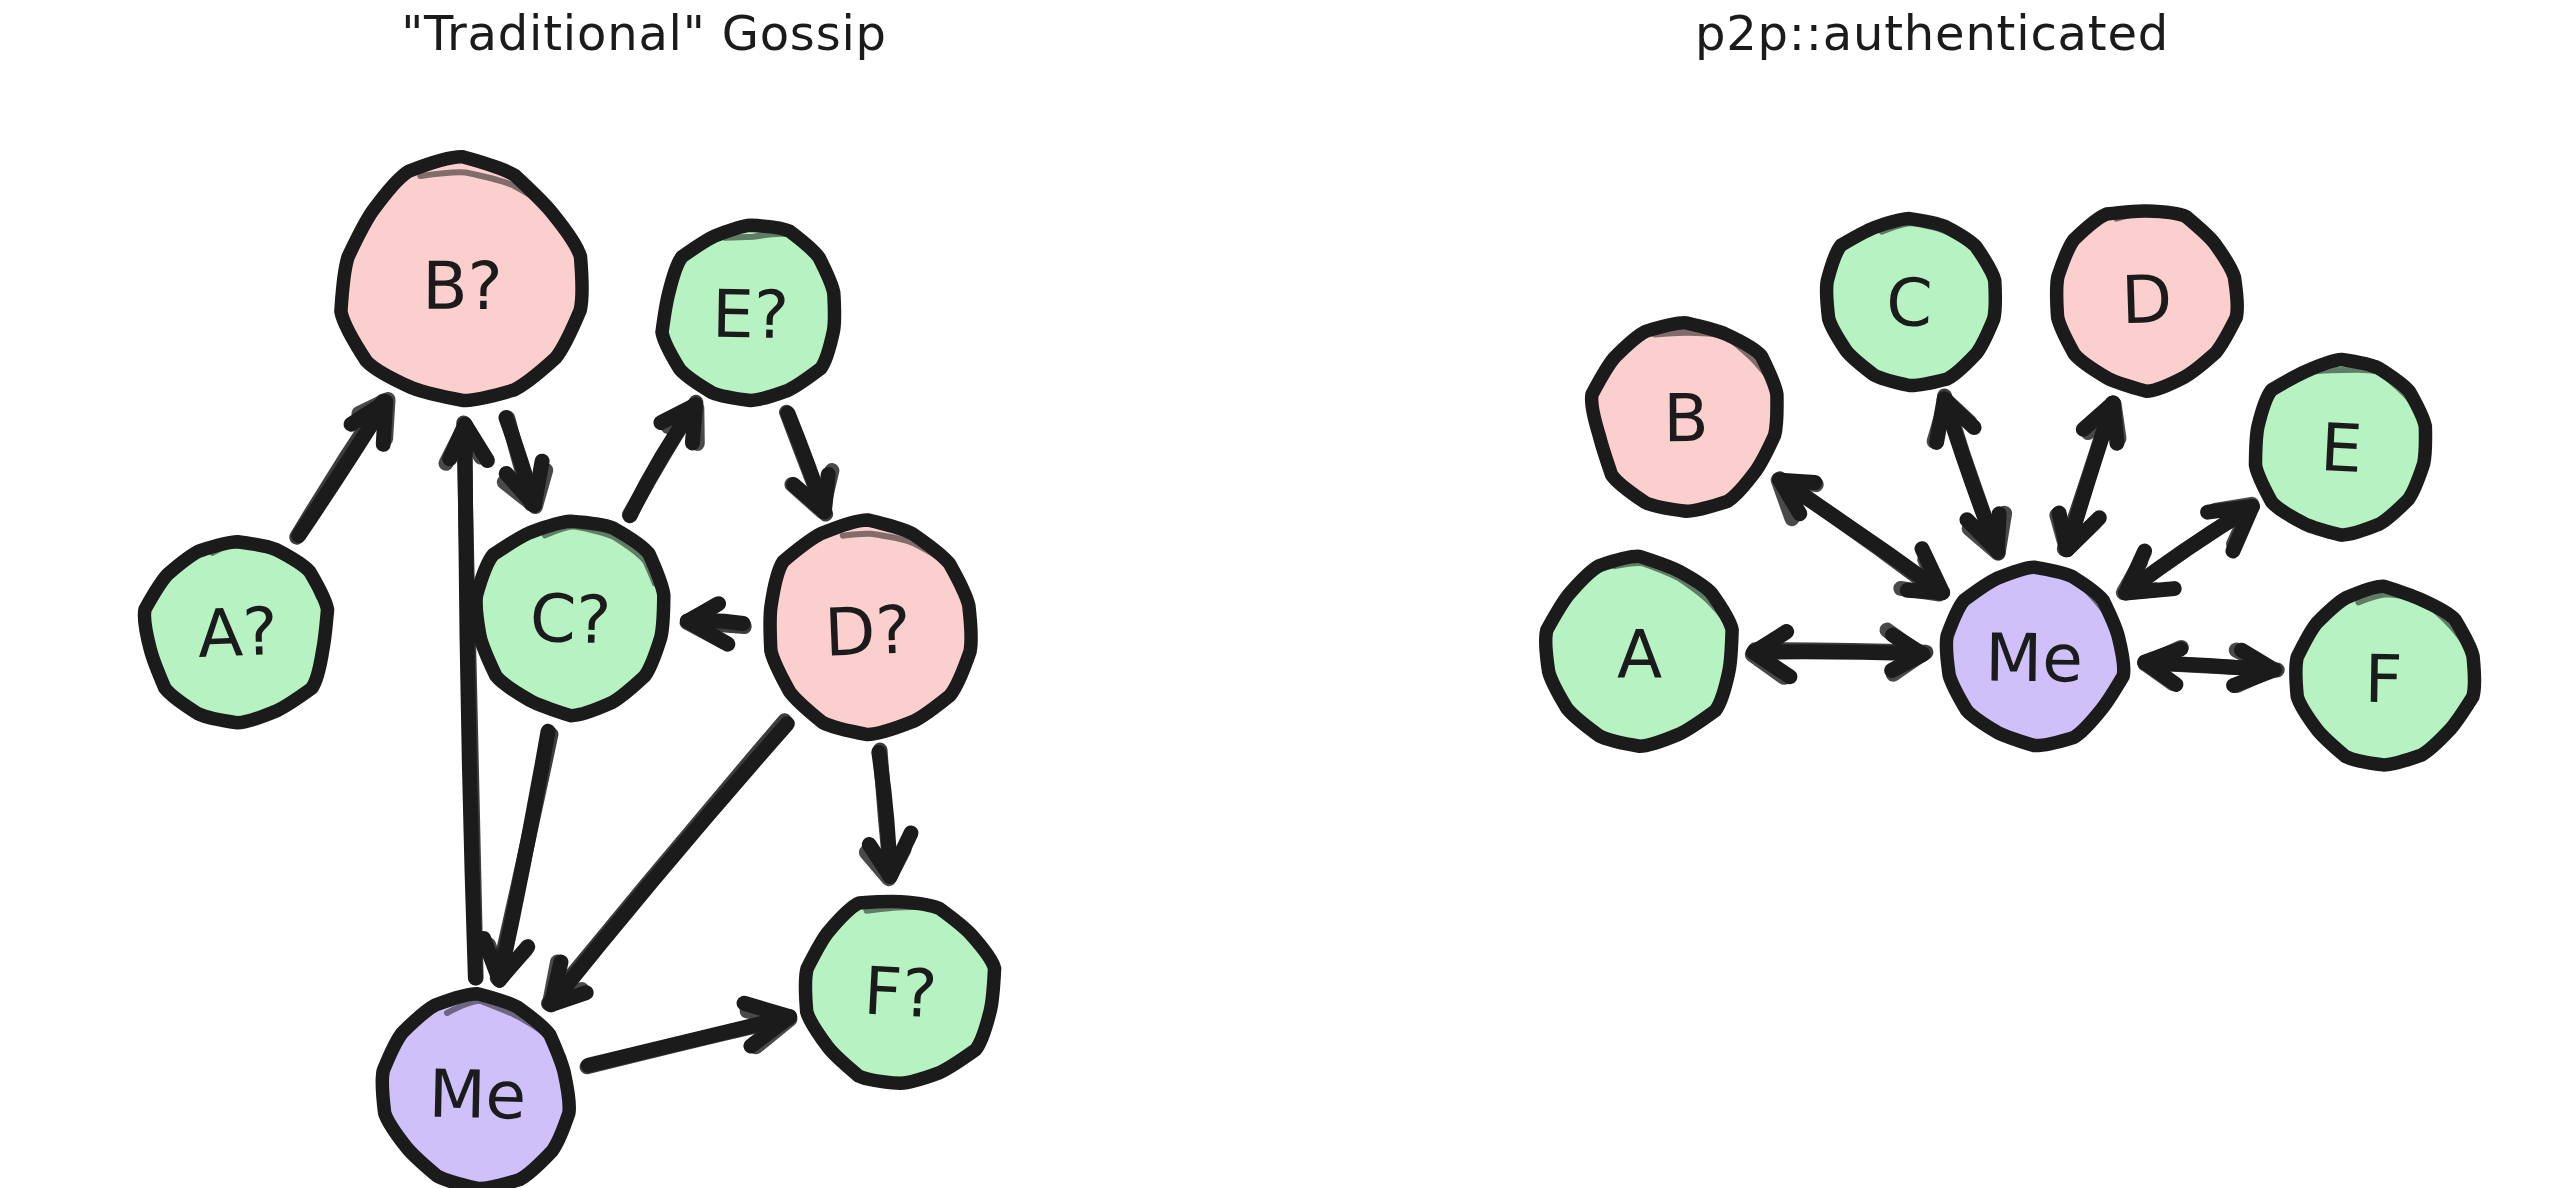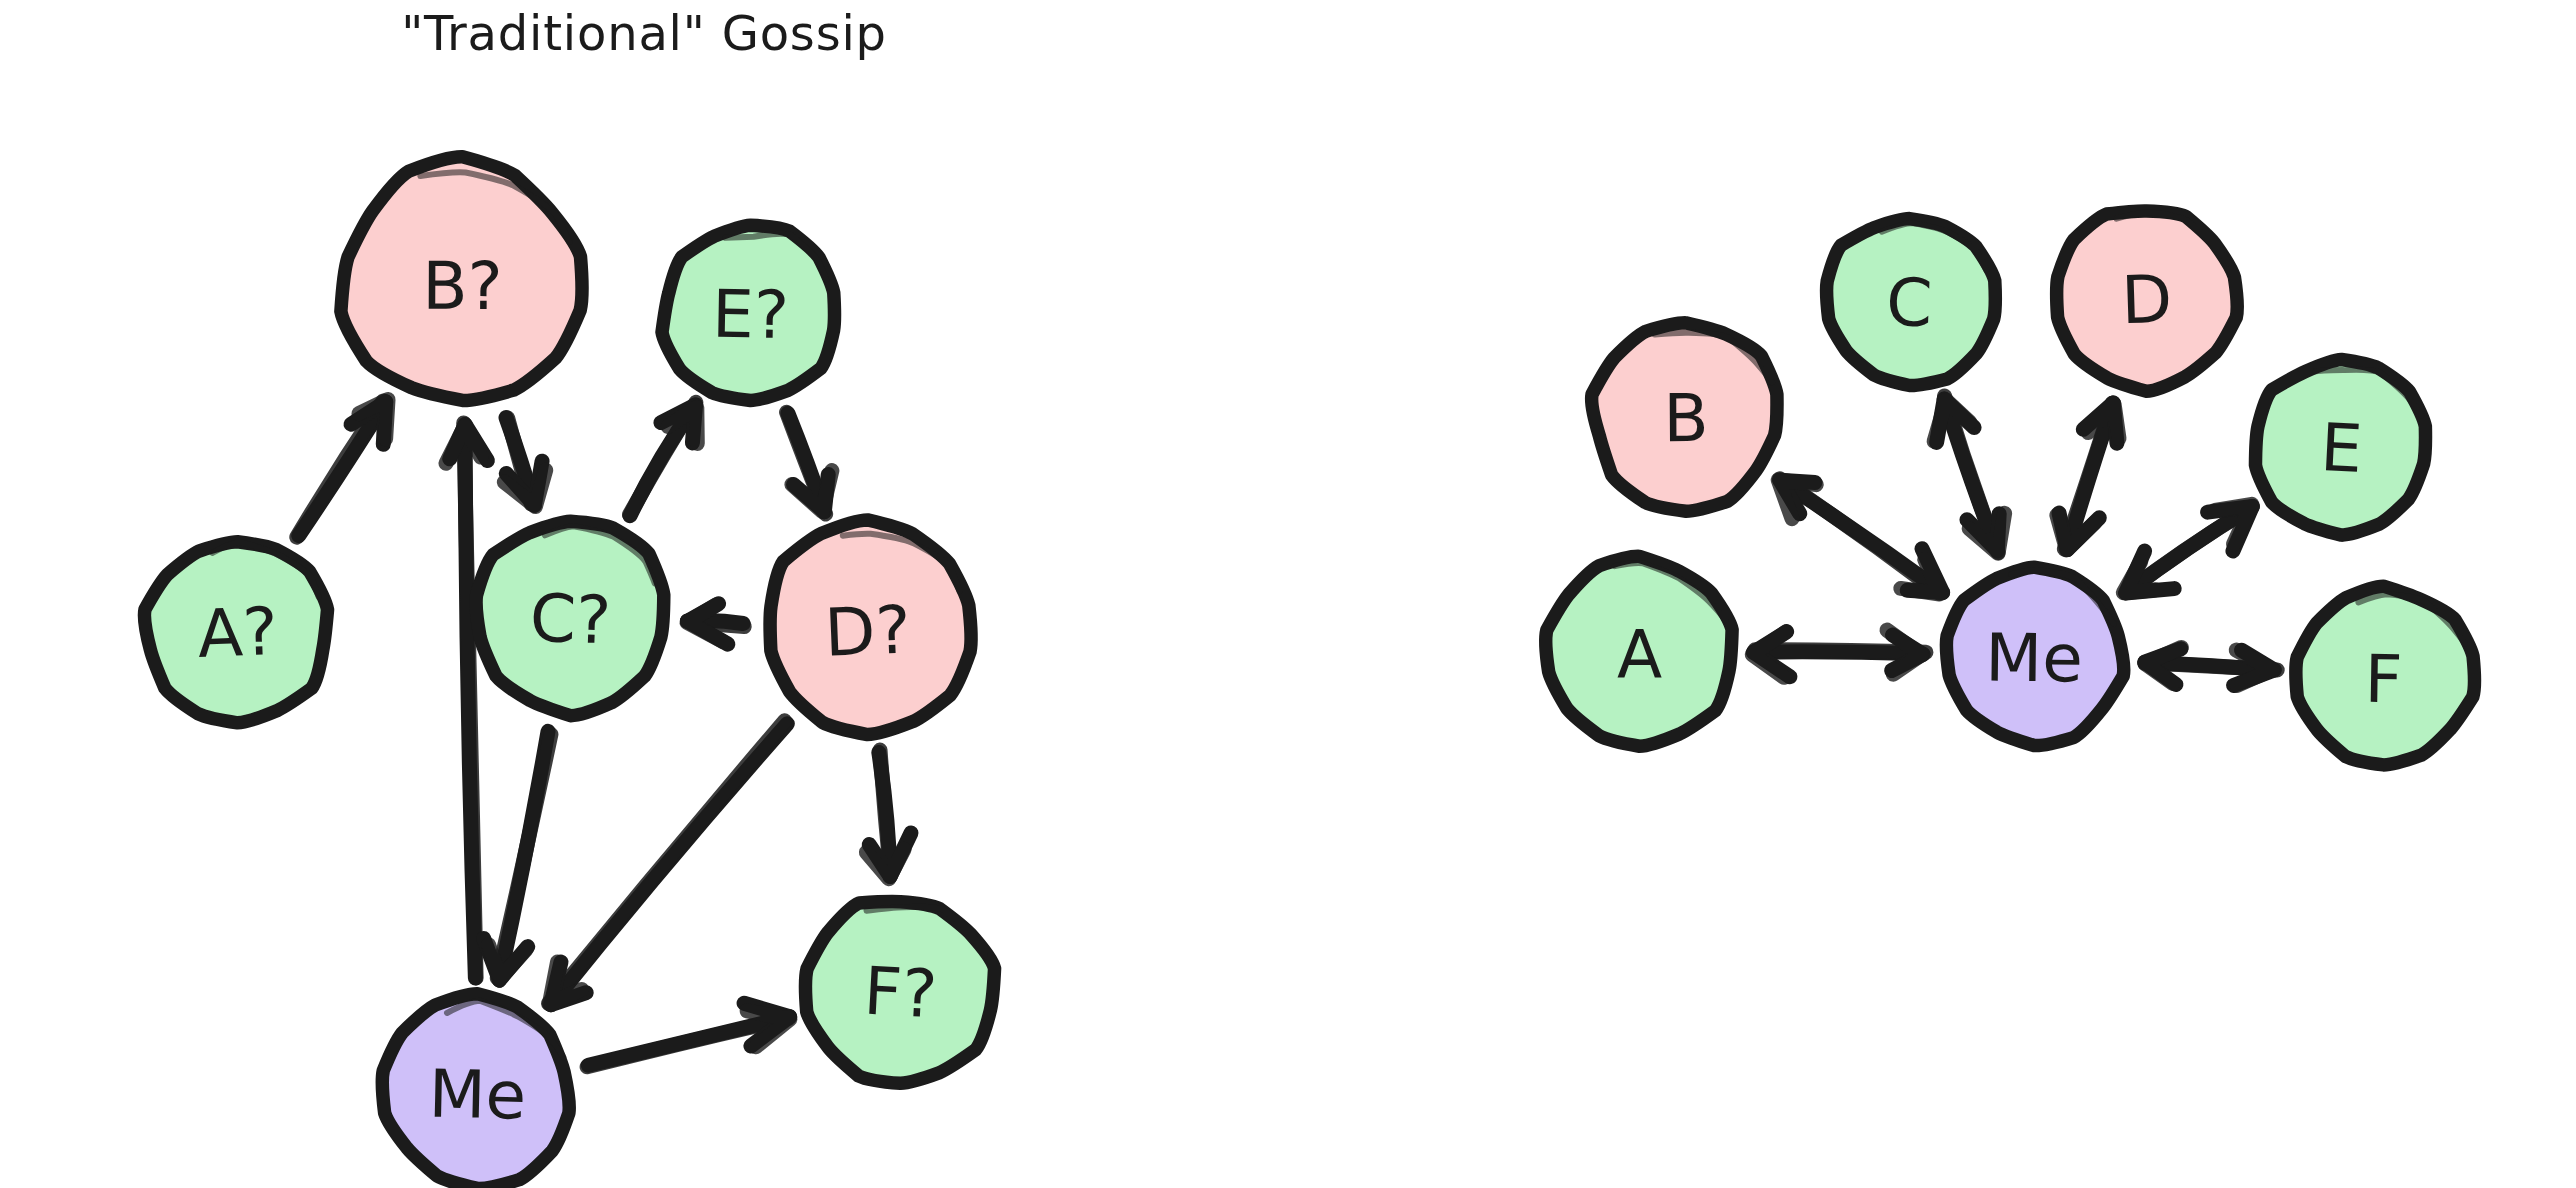--- a/index.html
+++ b/index.html
@@ -191,20 +191,21 @@
           <g>
             <path d="M 318.00 662.46 Q 338.11 667.67 345.01 671.60 Q 361.89 683.76 366.28 689.93 Q 373.95 707.33 375.75 714.78 Q 380.05 734.59 378.92 742.07 Q 372.57 760.84 367.86 767.18 Q 353.08 782.81 345.95 786.40 Q 325.85 792.63 318.00 792.28 Q 297.69 787.81 290.97 783.96 Q 275.93 771.28 270.95 765.28 Q 258.35 749.37 256.10 741.99 Q 253.51 721.29 255.19 713.64 Q 262.87 694.69 267.83 688.46 Q 282.73 673.74 289.89 670.02 Q 310.13 662.23 318.00 662.46 Z" class="node-circle" fill="#CFC0F9"></path>
             <path d="M 320.00 667.24 Q 338.77 674.33 345.44 677.94 Q 361.67 687.08 366.69 692.53 Q 379.11 708.88 380.61 716.09 Q 379.50 736.01 377.17 743.01 Q 368.59 759.01 364.28 765.09 Q 353.35 782.50 347.03 785.57 Q 327.63 786.83 320.00 786.62 Q 300.52 786.77 293.61 784.16 Q 276.45 774.10 271.65 768.31 Q 261.02 750.88 259.98 743.60 Q 262.74 724.84 264.37 717.35 Q 267.11 696.98 271.40 691.22 Q 287.47 680.48 294.41 677.05 Q 312.71 667.12 320.00 667.24 Z" class="node-circle-inner" stroke-dasharray="68.2 285.2"></path>
             <text x="318" y="730" class="node-label" transform="rotate(1.22 318 728)">Me</text>
           </g>
         </g>
       </svg>
   </div>
 
   <div class="panel" id="panel-right">
+    <div class="panel-title" id="title-right">p2p::authenticated</div>
     <svg class="graph-svg" id="svg-right" viewBox="0 0 858 792" preserveAspectRatio="xMidYMid meet">
         <g>
           <g>
             <path d="M 423.00 436.16 Q 363.90 433.91 310.00 434.87" class="edge-line"></path>
             <path d="M 424.96 434.83 Q 366.20 433.24 311.00 433.14" class="edge-line" stroke-width="5" opacity="0.85"></path>
             <path d="M 332.09 421.07 L 310.00 434.87 L 334.25 451.15" class="edge-head"></path>
             <path d="M 331.67 421.35 L 309.22 436.41 L 330.37 451.53" class="edge-head" stroke-width="5" opacity="0.8"></path>
             <path d="M 402.09 446.99 L 423.00 436.16 L 402.68 423.32" class="edge-head"></path>
             <path d="M 403.23 449.46 L 421.88 436.56 L 398.97 420.03" class="edge-head" stroke-width="5" opacity="0.8"></path>
           </g>

